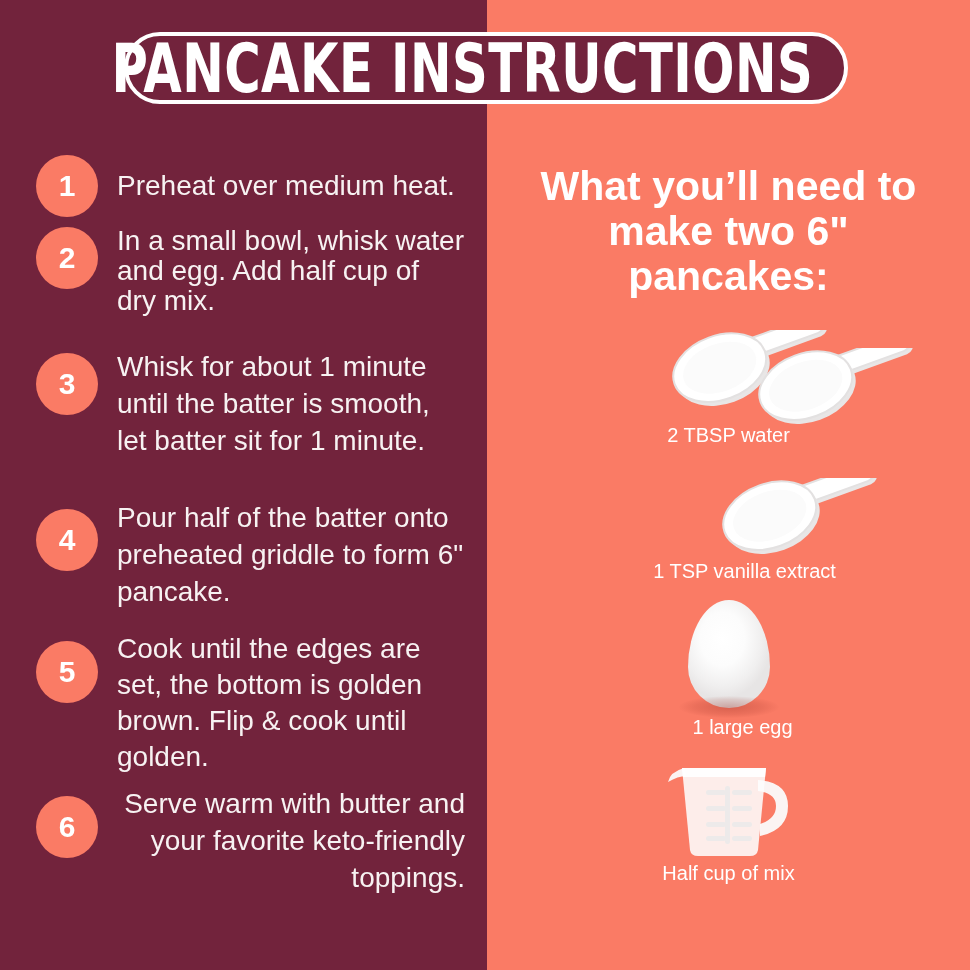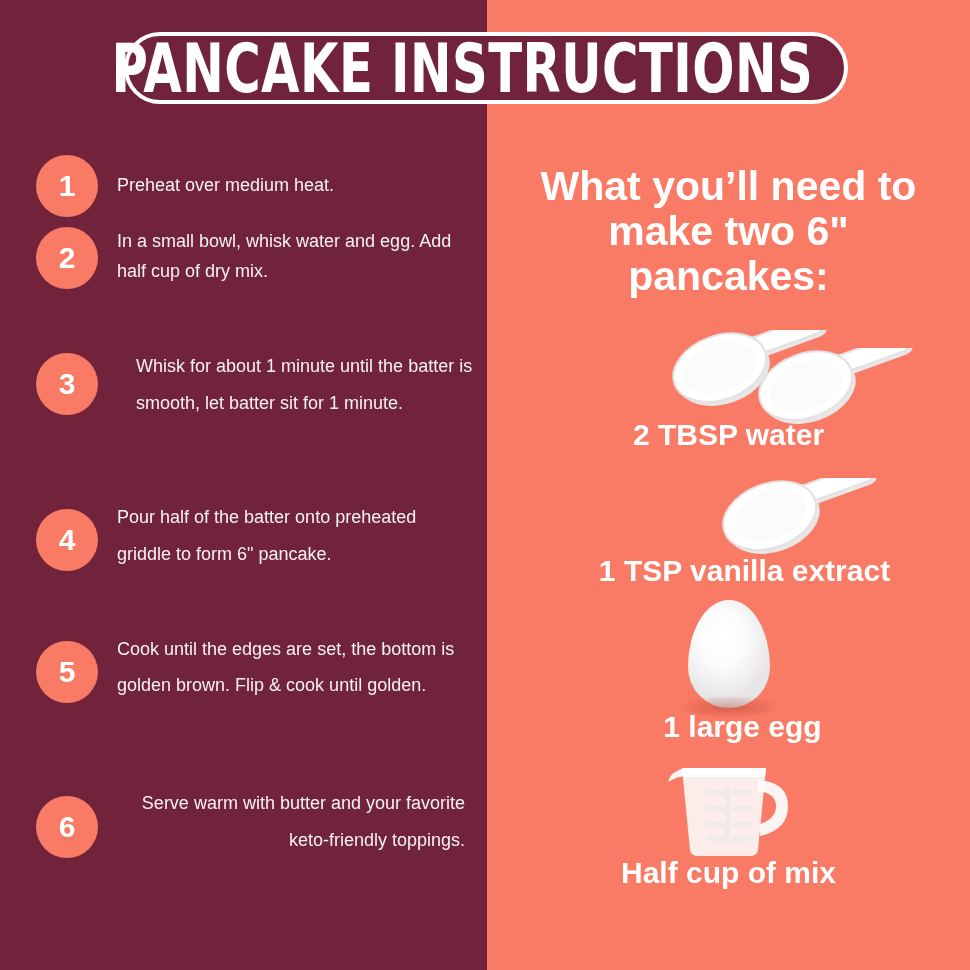--- a/index.html
+++ b/index.html
@@ -75,21 +75,21 @@
     display: flex;
     align-items: center;
     justify-content: center;
     line-height: 1;
   }
   .step-text {
     position: absolute;
     left: 81px;
     width: 348px;
     color: #f7f2f2;
-    font-size: 18px;
+    font-size: 28px;
     font-weight: normal;
   }
 
   
   .need-heading {
     position: absolute;
     left: 527px; top: 164px;
     width: 403px;
     text-align: center;
     color: #ffffff;
@@ -102,22 +102,22 @@
     width: 483px;
     left: 487px;
     text-align: center;
   }
   .ing-art {
     position: relative;
     height: 0;
   }
   .ing-label {
     color: #ffffff;
-    font-size: 30px;
-    font-weight: bold;
+    font-size: 20px;
+    font-weight: normal;
     line-height: 34px;
     white-space: nowrap;
   }
 
   
   .spoon {
     position: absolute;
   }
   .spoon svg { display: block; }
 
@@ -165,21 +165,21 @@
       <div class="step-text" style="top:14px; line-height:33px;">Preheat over medium heat.</div>
     </div>
 
     <div class="step" style="top:227px;">
       <div class="step-badge" style="top:0;">2</div>
       <div class="step-text" style="top:-1px; line-height:30px;">In a small bowl, whisk water and egg. Add half cup of dry mix.</div>
     </div>
 
     <div class="step" style="top:353px;">
       <div class="step-badge" style="top:0;">3</div>
-      <div class="step-text" style="top:-5px; line-height:37px;margin-left:19px;">Whisk for about 1 minute until the batter is smooth, let batter sit for 1 minute.</div>
+      <div class="step-text" style="top:-5px; line-height:37px;">Whisk for about 1 minute until the batter is smooth, let batter sit for 1 minute.</div>
     </div>
 
     <div class="step" style="top:509px;">
       <div class="step-badge" style="top:0;">4</div>
       <div class="step-text" style="top:-10px; line-height:37px;">Pour half of the batter onto preheated griddle to form 6" pancake.</div>
     </div>
 
     <div class="step" style="top:641px;">
       <div class="step-badge" style="top:0;">5</div>
       <div class="step-text" style="top:-10px; line-height:36px;">Cook until the edges are set, the bottom is golden brown. Flip &amp; cook until golden.</div>

